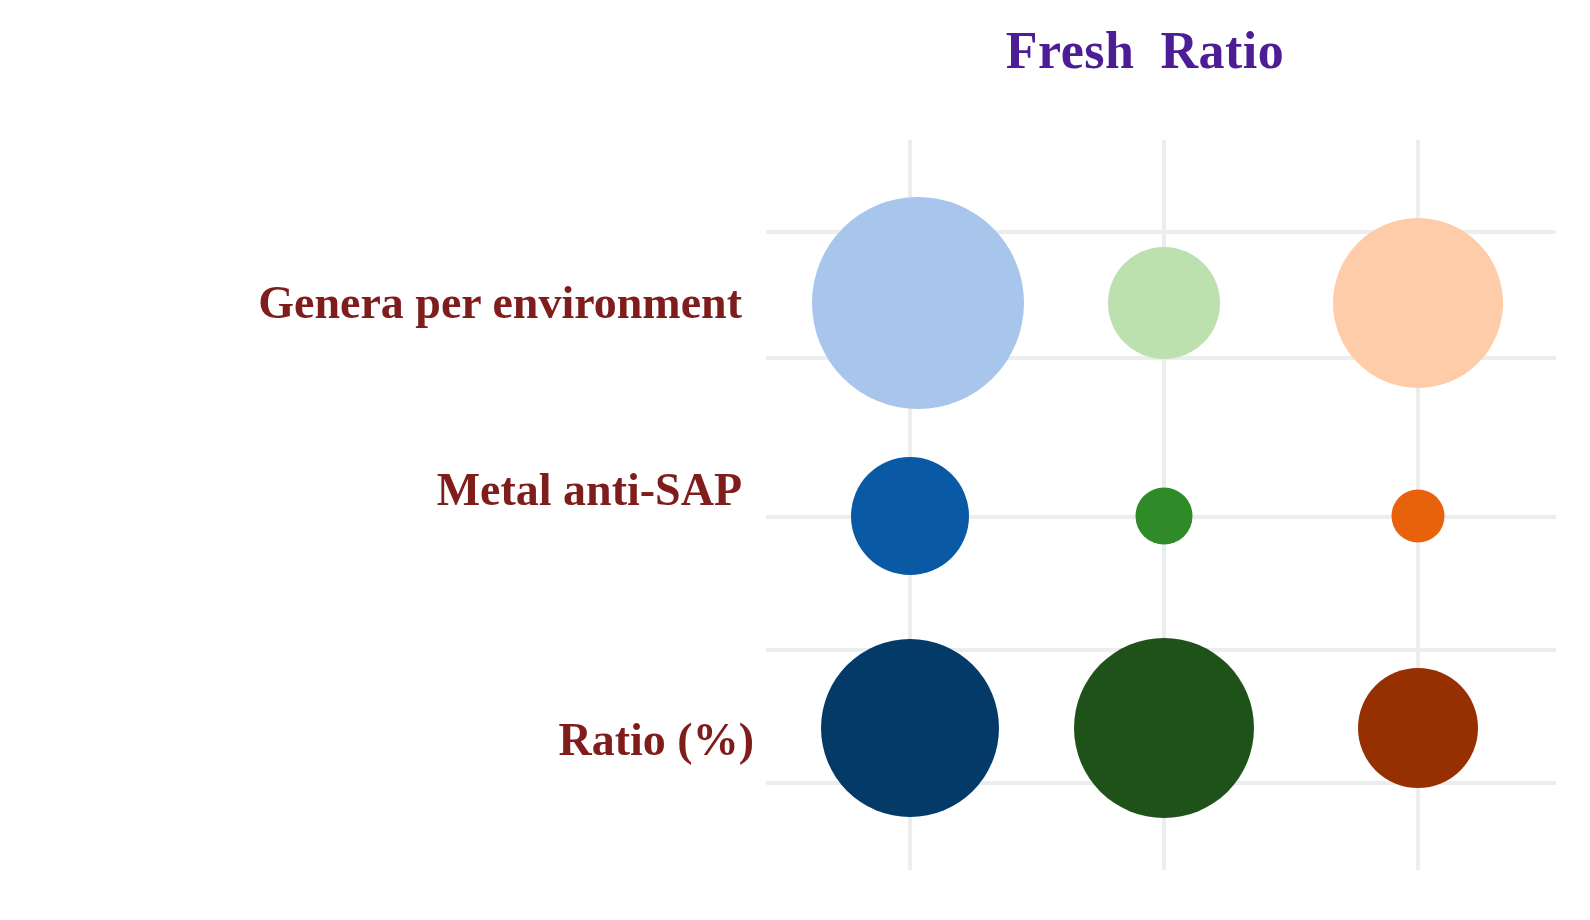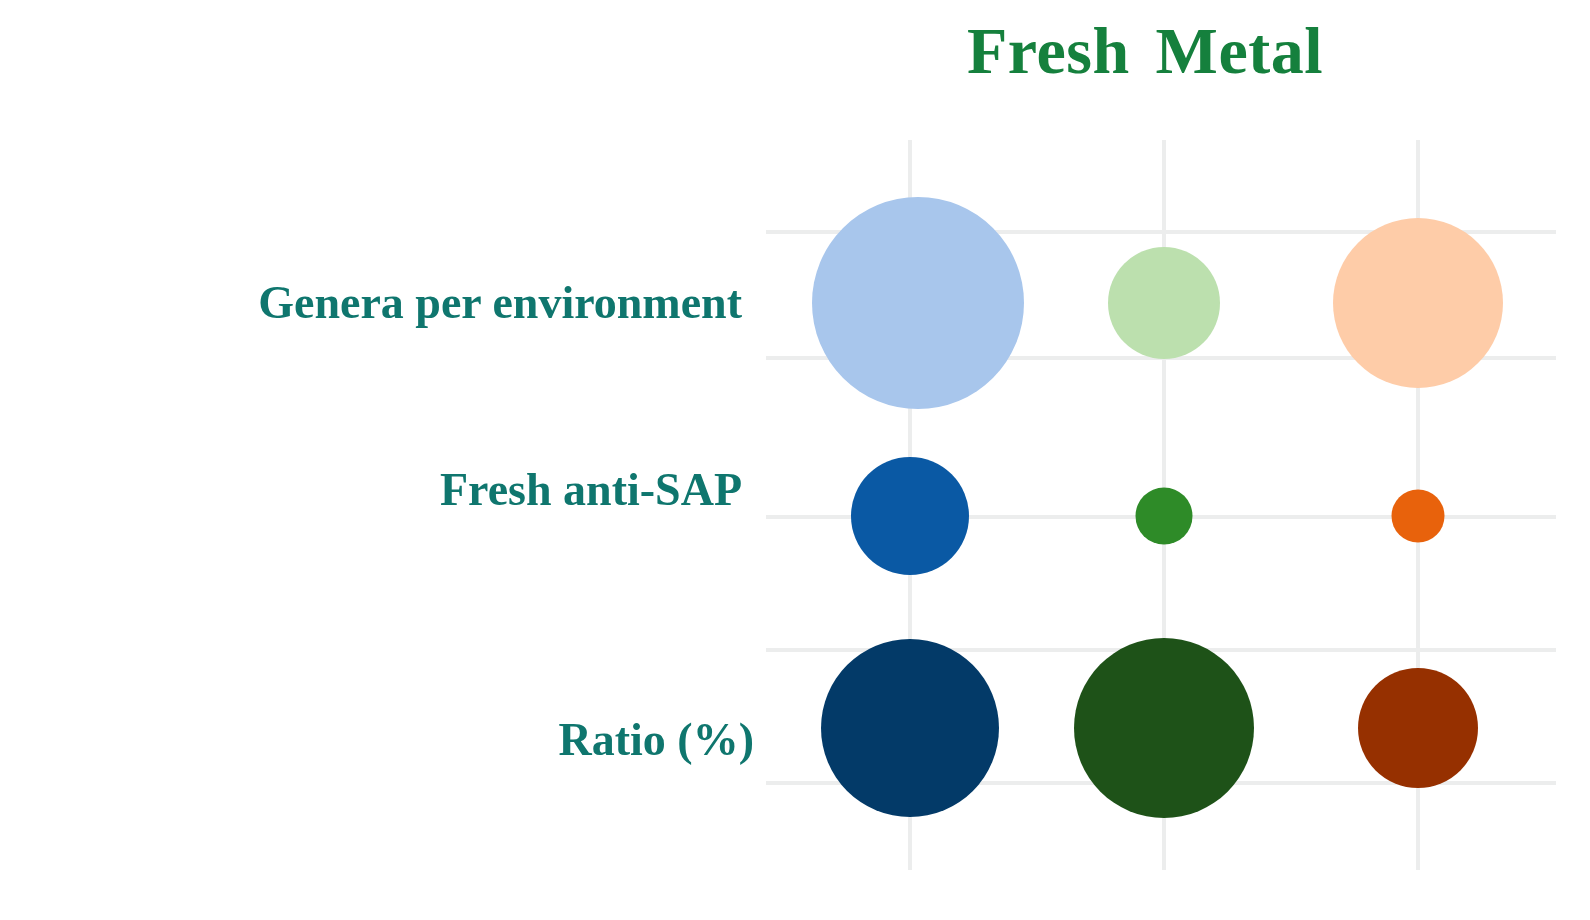--- a/index.html
+++ b/index.html
@@ -26,38 +26,38 @@
     position: absolute;
     left: 790px;
     top: 8px;
     width: 710px;
     height: 86px;
     display: flex;
     align-items: center;
     justify-content: center;
   }
   .col-header {
-    font-size: 66px;
+    font-size: 52px;
     font-weight: bold;
-    color: #15803d;
+    color: #4c1d95;
     letter-spacing: 0.5px;
     white-space: nowrap;
     line-height: 1;
   }
   .col-header + .col-header { margin-left: 26px; }
   .row-label-inner {
     position: absolute;
     left: 0;
     width: 760px;
     text-align: right;
     padding-right: 18px;
     box-sizing: border-box;
     font-size: 46px;
     font-weight: bold;
-    color: #0f766e;
+    color: #7f1d1d;
     white-space: nowrap;
     line-height: 1;
     transform: translateY(-50%);
   }
 
   
   .plot {
     position: absolute;
     left: 0;
     top: 0;
@@ -85,25 +85,25 @@
     transform: translate(-50%, -50%);
   }
 </style>
 </head>
 <body>
 
 <div id="figure">
 
   <div class="col-header-band">
     <span class="col-header">Fresh</span>
-    <span class="col-header">Metal</span>
+    <span class="col-header">Ratio</span>
   </div>
 
   <div class="row-label-inner" style="top:303px;">Genera per environment</div>
-  <div class="row-label-inner" style="top:490px;">Fresh anti-SAP</div>
+  <div class="row-label-inner" style="top:490px;">Metal anti-SAP</div>
   <div class="row-label-inner" style="top:740px;margin-left:12px;">Ratio (%)</div>
 
   <div class="plot" id="plot-area">
       <div class="gridline-h" style="top: 230px; background: rgb(236, 237, 237);"></div>
       <div class="gridline-h" style="top: 356px; background: rgb(236, 237, 237);"></div>
       <div class="gridline-h" style="top: 515px; background: rgb(236, 237, 237);"></div>
       <div class="gridline-h" style="top: 648px; background: rgb(236, 237, 237);"></div>
       <div class="gridline-h" style="top: 781px; background: rgb(236, 237, 237);"></div>
       <div class="gridline-v" style="left: 908px; background: rgb(236, 237, 237);"></div>
       <div class="gridline-v" style="left: 1162px; background: rgb(236, 237, 237);"></div>

